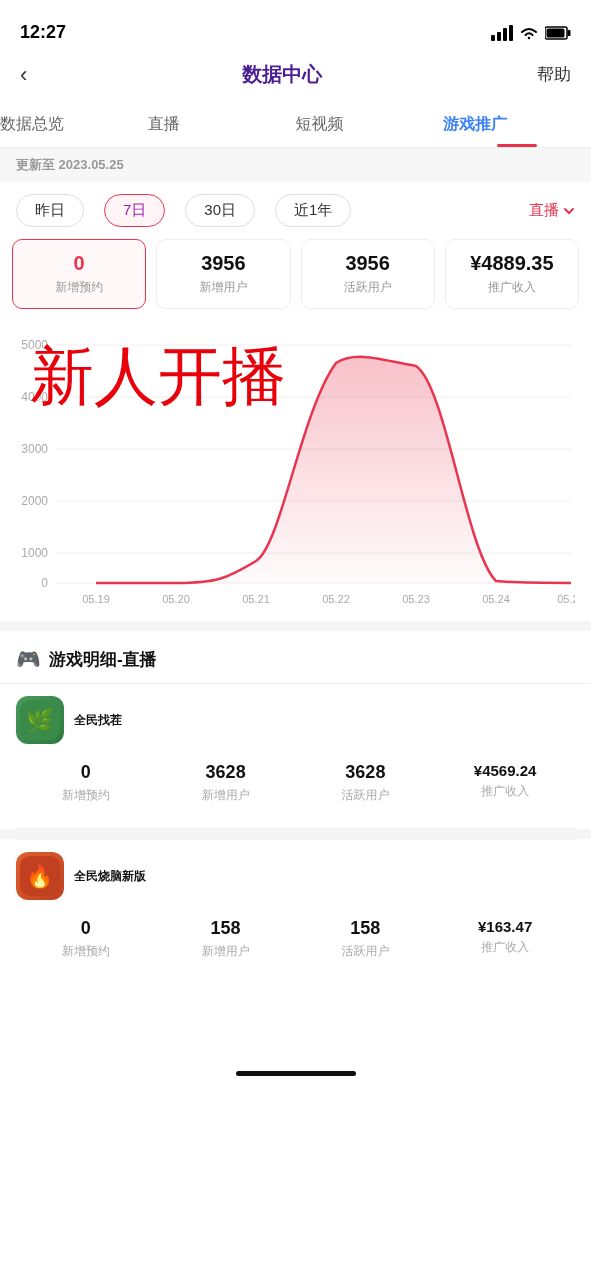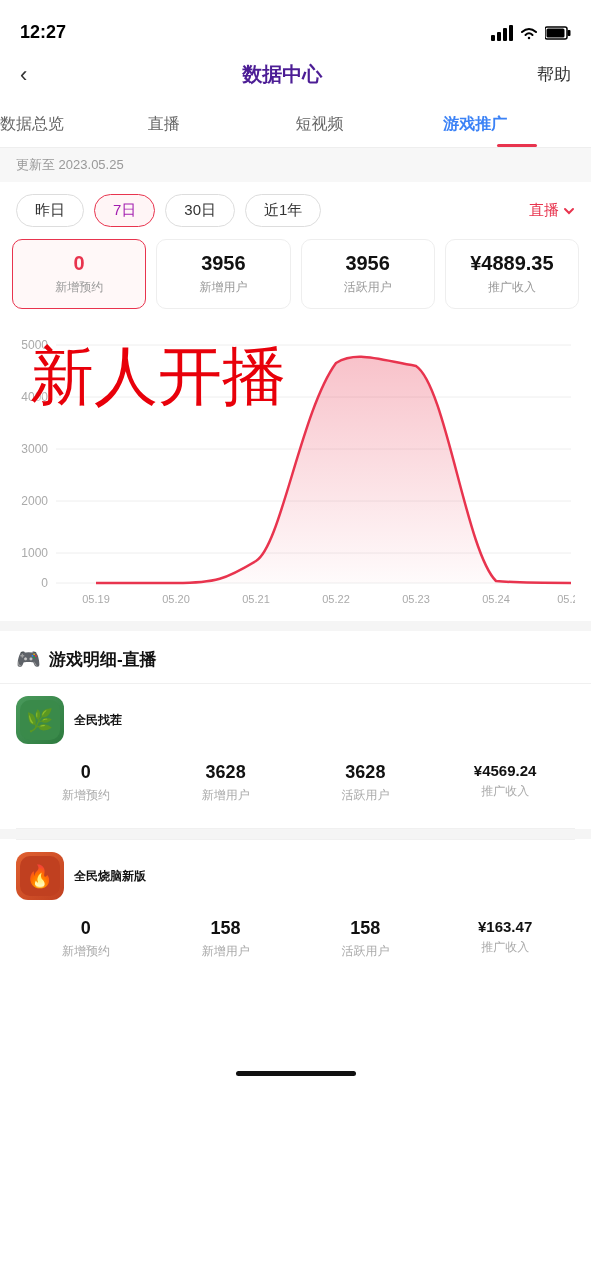--- a/index.html
+++ b/index.html
@@ -84,28 +84,29 @@
       background: #e8344e;
       border-radius: 2px;
     }
 
     
     .update-bar {
       background: #f7f7f7;
       padding: 8px 16px;
       font-size: 13px;
       color: #999;
+      font-weight: bold;
     }
 
     
     .filter-row {
       display: flex;
       align-items: center;
       padding: 12px 16px;
-      gap: 10px;
+      gap: 20px;
       background: #fff;
     }
     .filter-btn {
       padding: 6px 18px;
       border-radius: 20px;
       border: 1px solid #ddd;
       font-size: 15px;
       color: #333;
       cursor: pointer;
       background: #fff;

